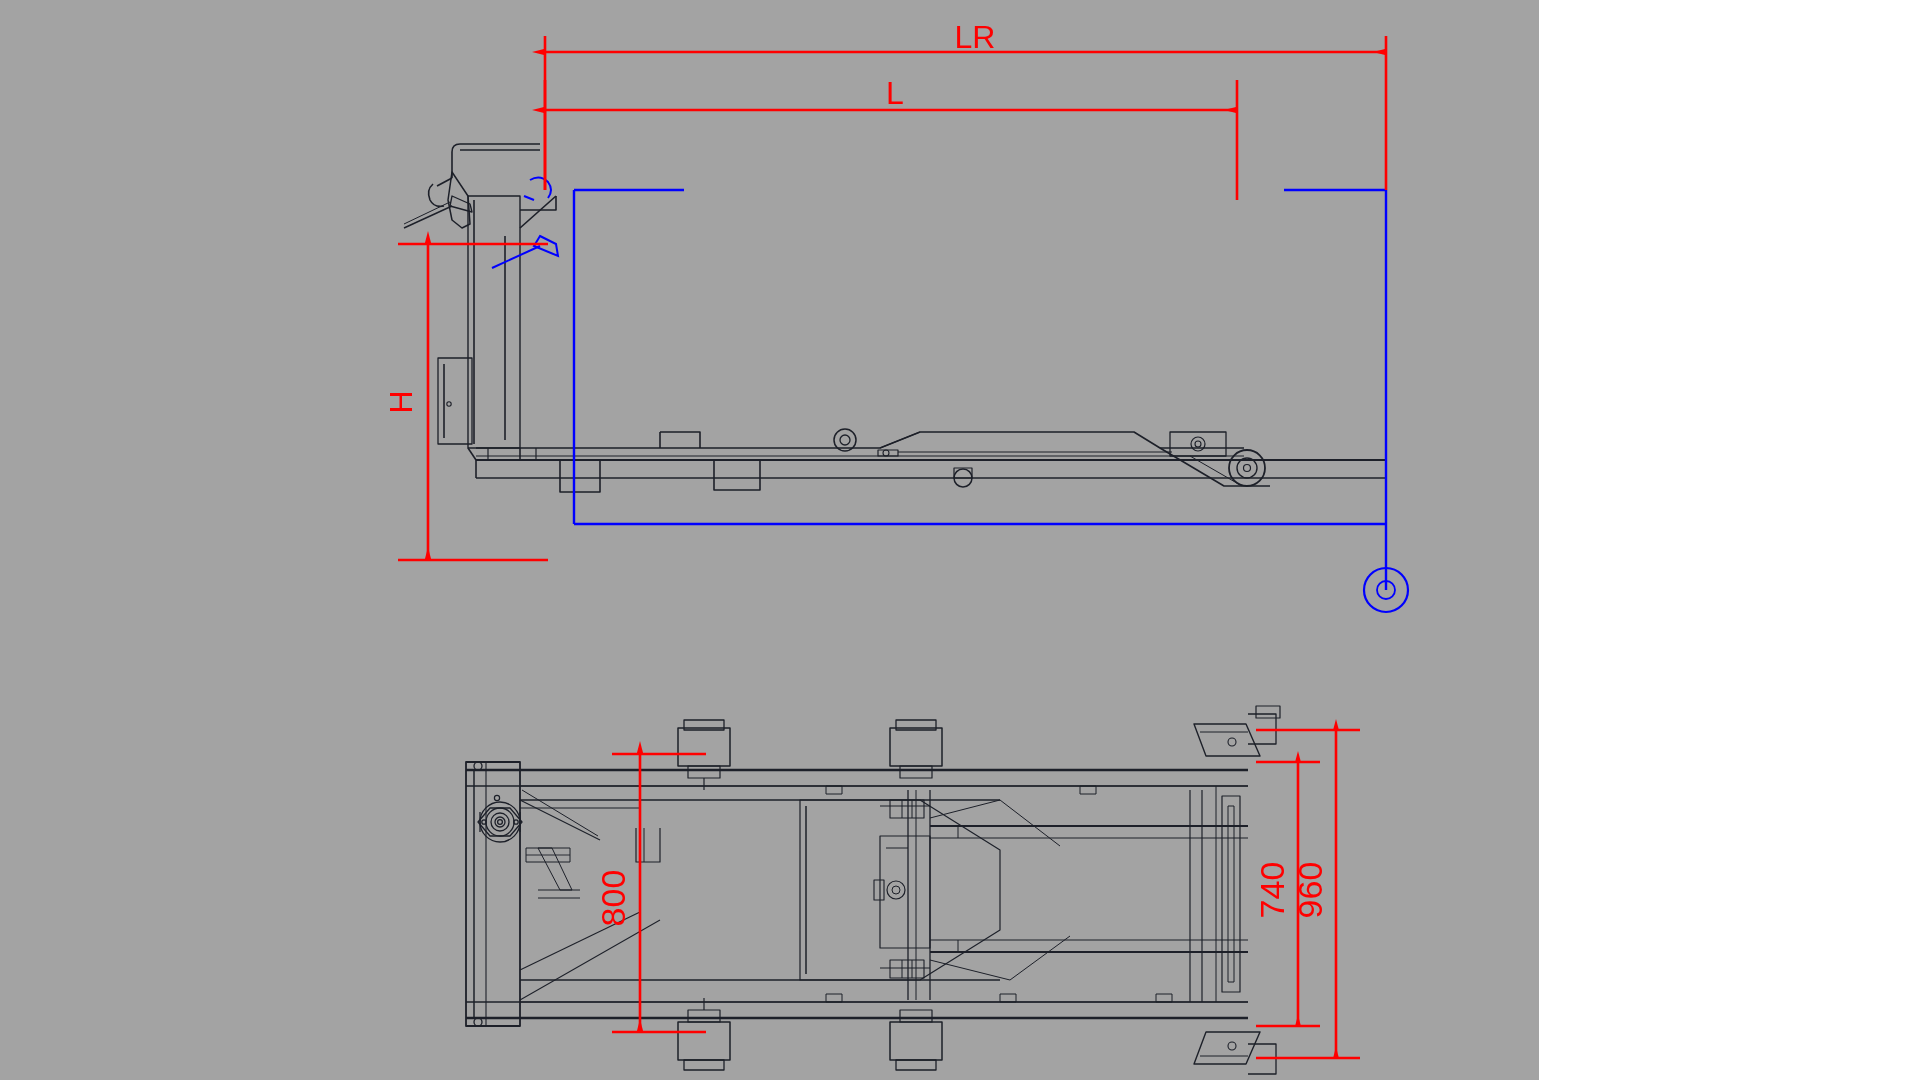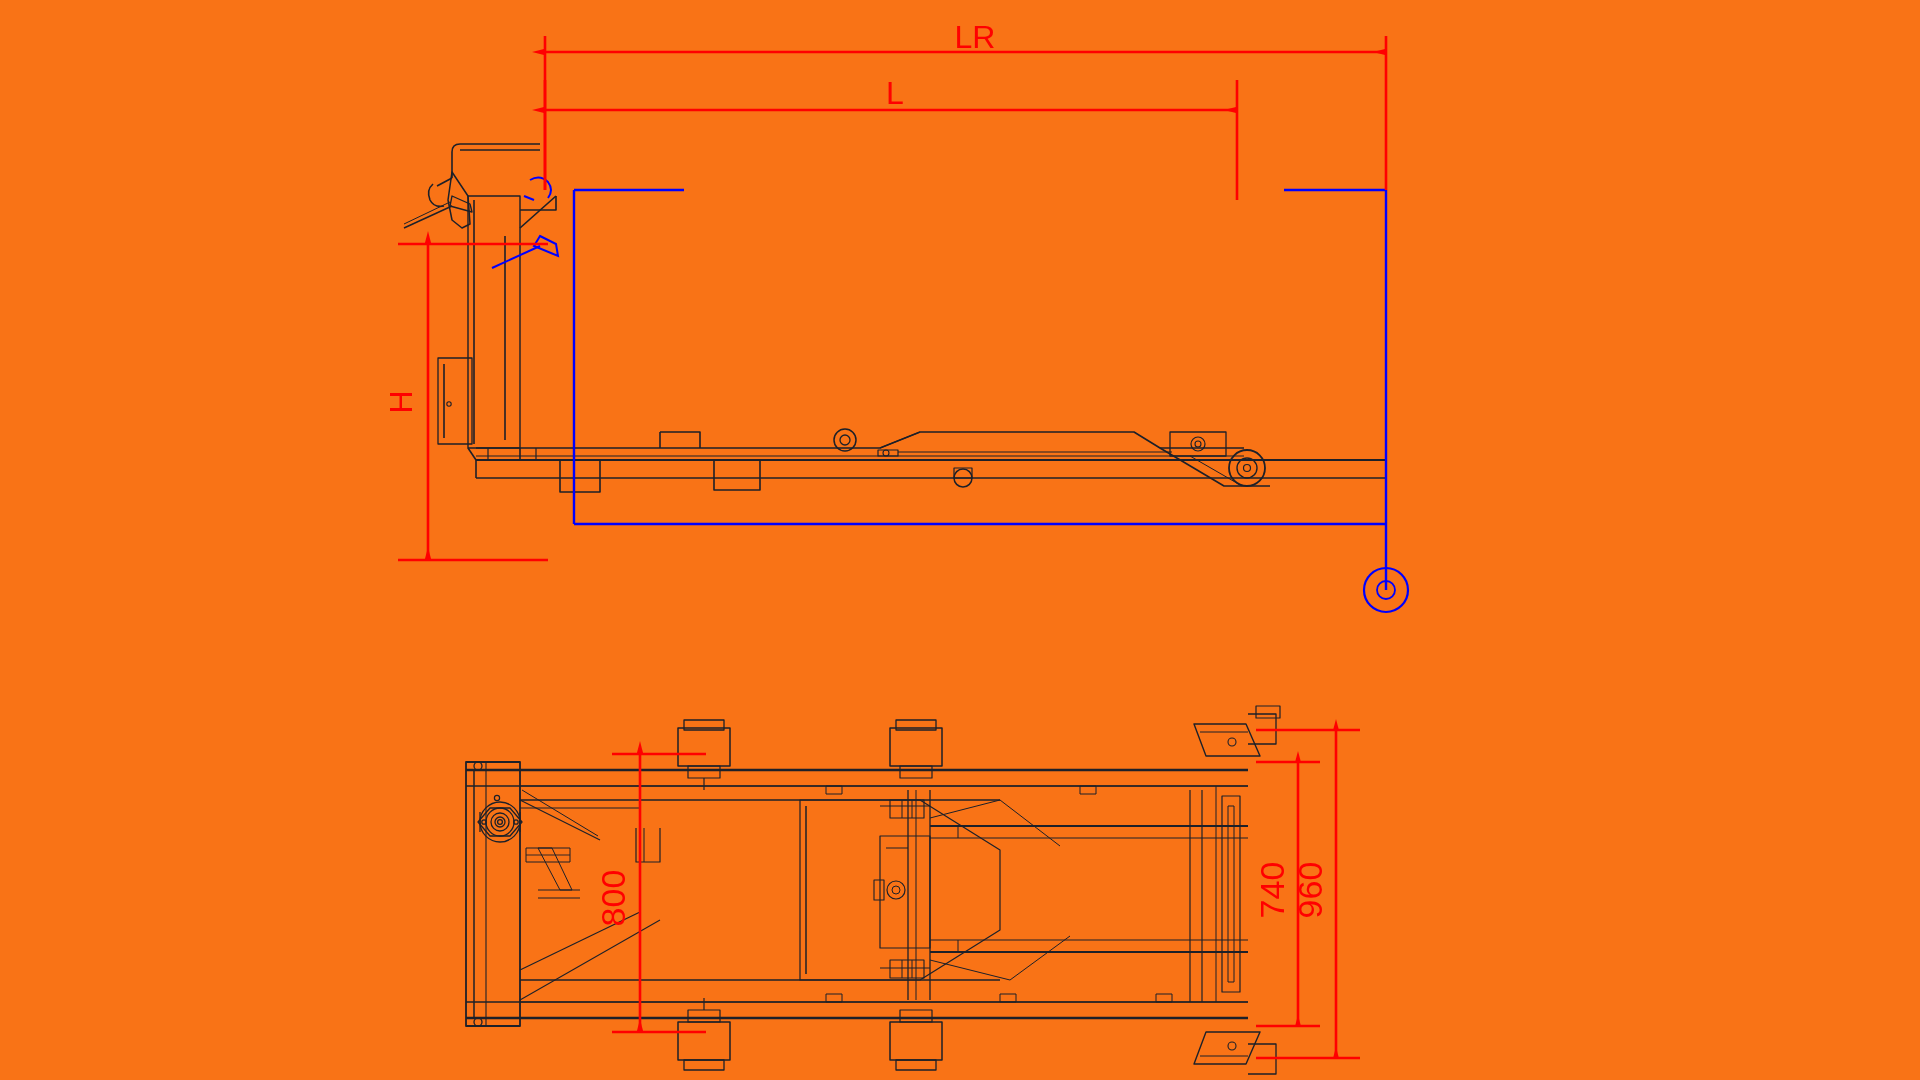--- a/index.html
+++ b/index.html
@@ -1,19 +1,19 @@
 <!DOCTYPE html>
 <html><head>
 <meta charset="utf-8">
 <title>Technical Drawing</title>
 <style>
   html,body{margin:0;padding:0;background:#ffffff;}
   body{width:1920px;height:1080px;overflow:hidden;
        font-family:"Liberation Sans",sans-serif;}
-  #stage{position:relative;width:1920px;height:1080px;background:#f97316;}
+  #stage{position:relative;width:1539px;height:1080px;background:#a3a3a3;}
   #stage svg{position:absolute;left:0;top:0;}
   .dimtxt{fill:#ff0000;font-family:"Liberation Sans",sans-serif;font-weight:400;}
 </style>
 </head>
 <body>
 
 <div id="stage">
 
 <svg width="1920" height="1080" viewBox="0 0 1920 1080">
 

